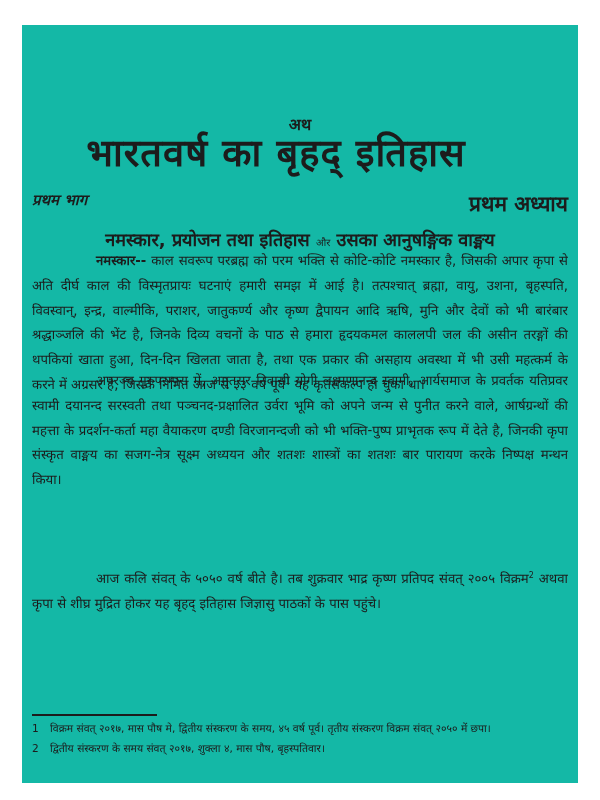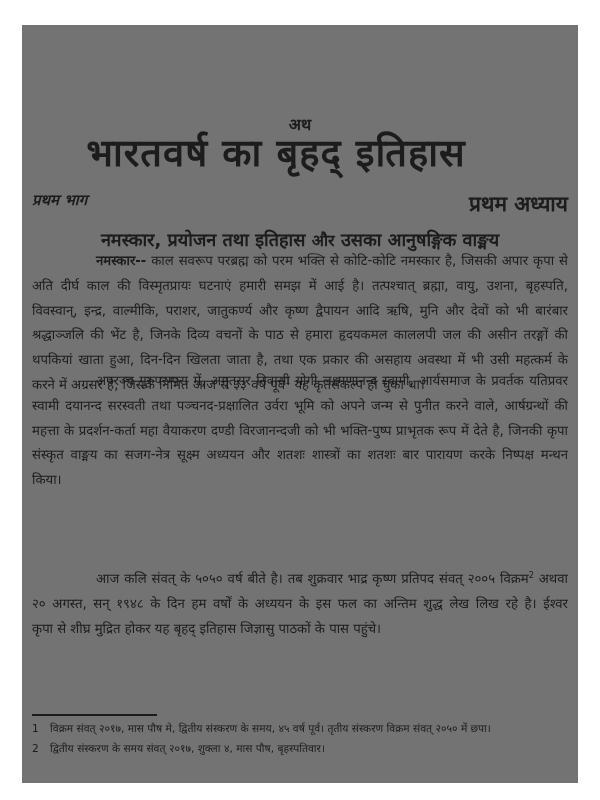--- a/index.html
+++ b/index.html
@@ -14,21 +14,21 @@
       overflow: hidden;
       font-family: "DejaVu Sans", sans-serif;
       color: #1c1c1c;
     }
     .page {
       position: absolute;
       left: 22px;
       top: 25px;
       width: 556px;
       height: 758px;
-      background: #737373;
+      background: #14b8a6;
       box-sizing: border-box;
     }
     .abs { position: absolute; white-space: nowrap; }
     .pre-title {
       left: 0; width: 556px; top: 88px;
       text-align: center;
       font-size: 16px;
       font-weight: bold;
     }
     .main-title {
@@ -50,22 +50,22 @@
       font-size: 21px;
       font-weight: bold;
     }
     .section-heading {
       left: 0; width: 556px; top: 202px;
       text-align: center;
       font-size: 18px;
       font-weight: bold;
     }
     .section-heading .small {
-      font-size: 16px;
-      font-weight: bold;
+      font-size: 10px;
+      font-weight: normal;
       margin-top: 6px;
     }
     .body-text {
       position: absolute;
       left: 10px;
       width: 536px;
       font-size: 13.2px;
       line-height: 24.8px;
       text-align: justify;
     }
@@ -147,21 +147,20 @@
   <div class="body-text p2">
     <span class="line indent">अपरञ्च गुरुपरम्परा में, अमृतसर निवासी योगी लक्ष्मणानन्द स्वामी, आर्यसमाज के प्रवर्तक यतिप्रवर</span>
     <span class="line">स्वामी दयानन्द सरस्वती तथा पञ्चनद-प्रक्षालित उर्वरा भूमि को अपने जन्म से पुनीत करने वाले, आर्षग्रन्थों की</span>
     <span class="line">महत्ता के प्रदर्शन-कर्ता महा वैयाकरण दण्डी विरजानन्दजी को भी भक्ति-पुष्प प्राभृतक रूप में देते है, जिनकी कृपा</span>
     <span class="line">संस्कृत वाङ्मय का सजग-नेत्र सूक्ष्म अध्ययन और शतशः शास्त्रों का शतशः बार पारायण करके निष्पक्ष मन्थन</span>
     <span class="line last">किया।</span>
   </div>
 
   <div class="body-text p3">
     <span class="line indent"><span>आज कलि संवत् के ५०५० वर्ष बीते है। तब शुक्रवार भाद्र कृष्ण प्रतिपद संवत् २००५ विक्रम</span><sup>2</sup><span> अथवा</span></span>
-    <span class="line">२० अगस्त, सन् १९४८ के दिन हम वर्षों के अध्ययन के इस फल का अन्तिम शुद्ध लेख लिख रहे है। ईश्वर</span>
     <span class="line last">कृपा से शीघ्र मुद्रित होकर यह बृहद् इतिहास जिज्ञासु पाठकों के पास पहुंचे।</span>
   </div>
 
 
   <div class="footnote-rule"></div>
 
   <div class="footnotes">
     <span class="footnote">
       <span class="fn-num">1</span><span>विक्रम संवत् २०१७, मास पौष मे, द्वितीय संस्करण के समय, ४५ वर्ष पूर्व। तृतीय संस्करण विक्रम संवत् २०५० में छपा।</span>
     </span>

